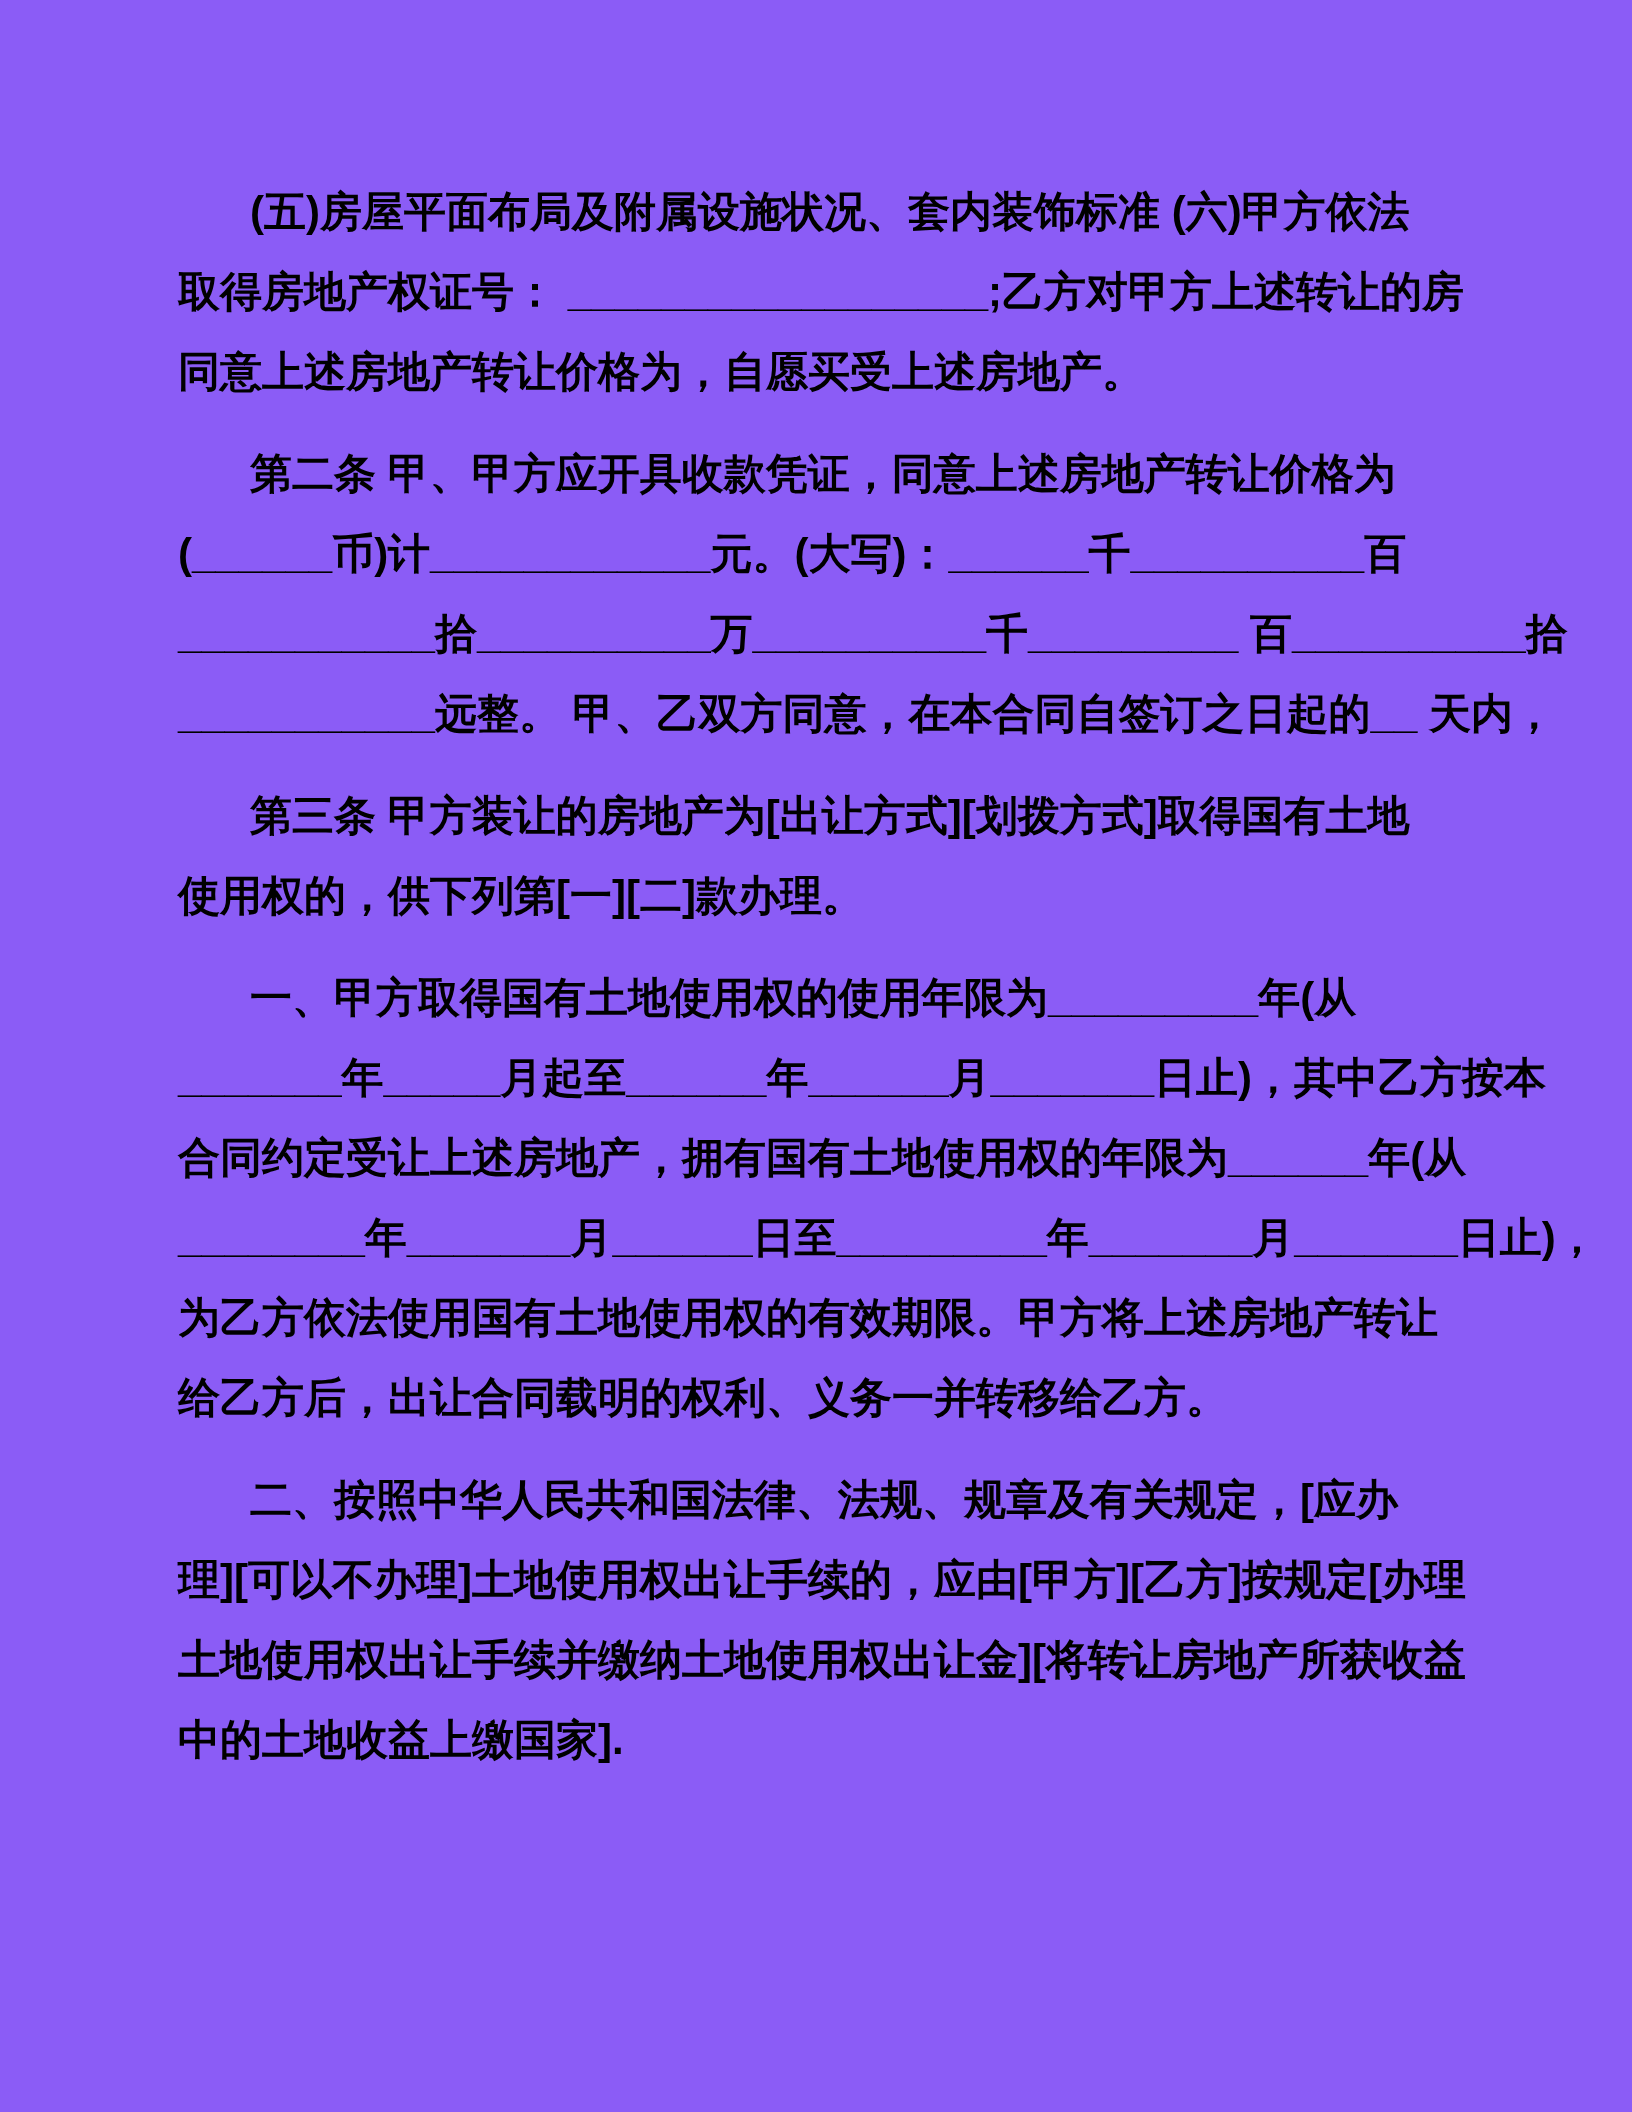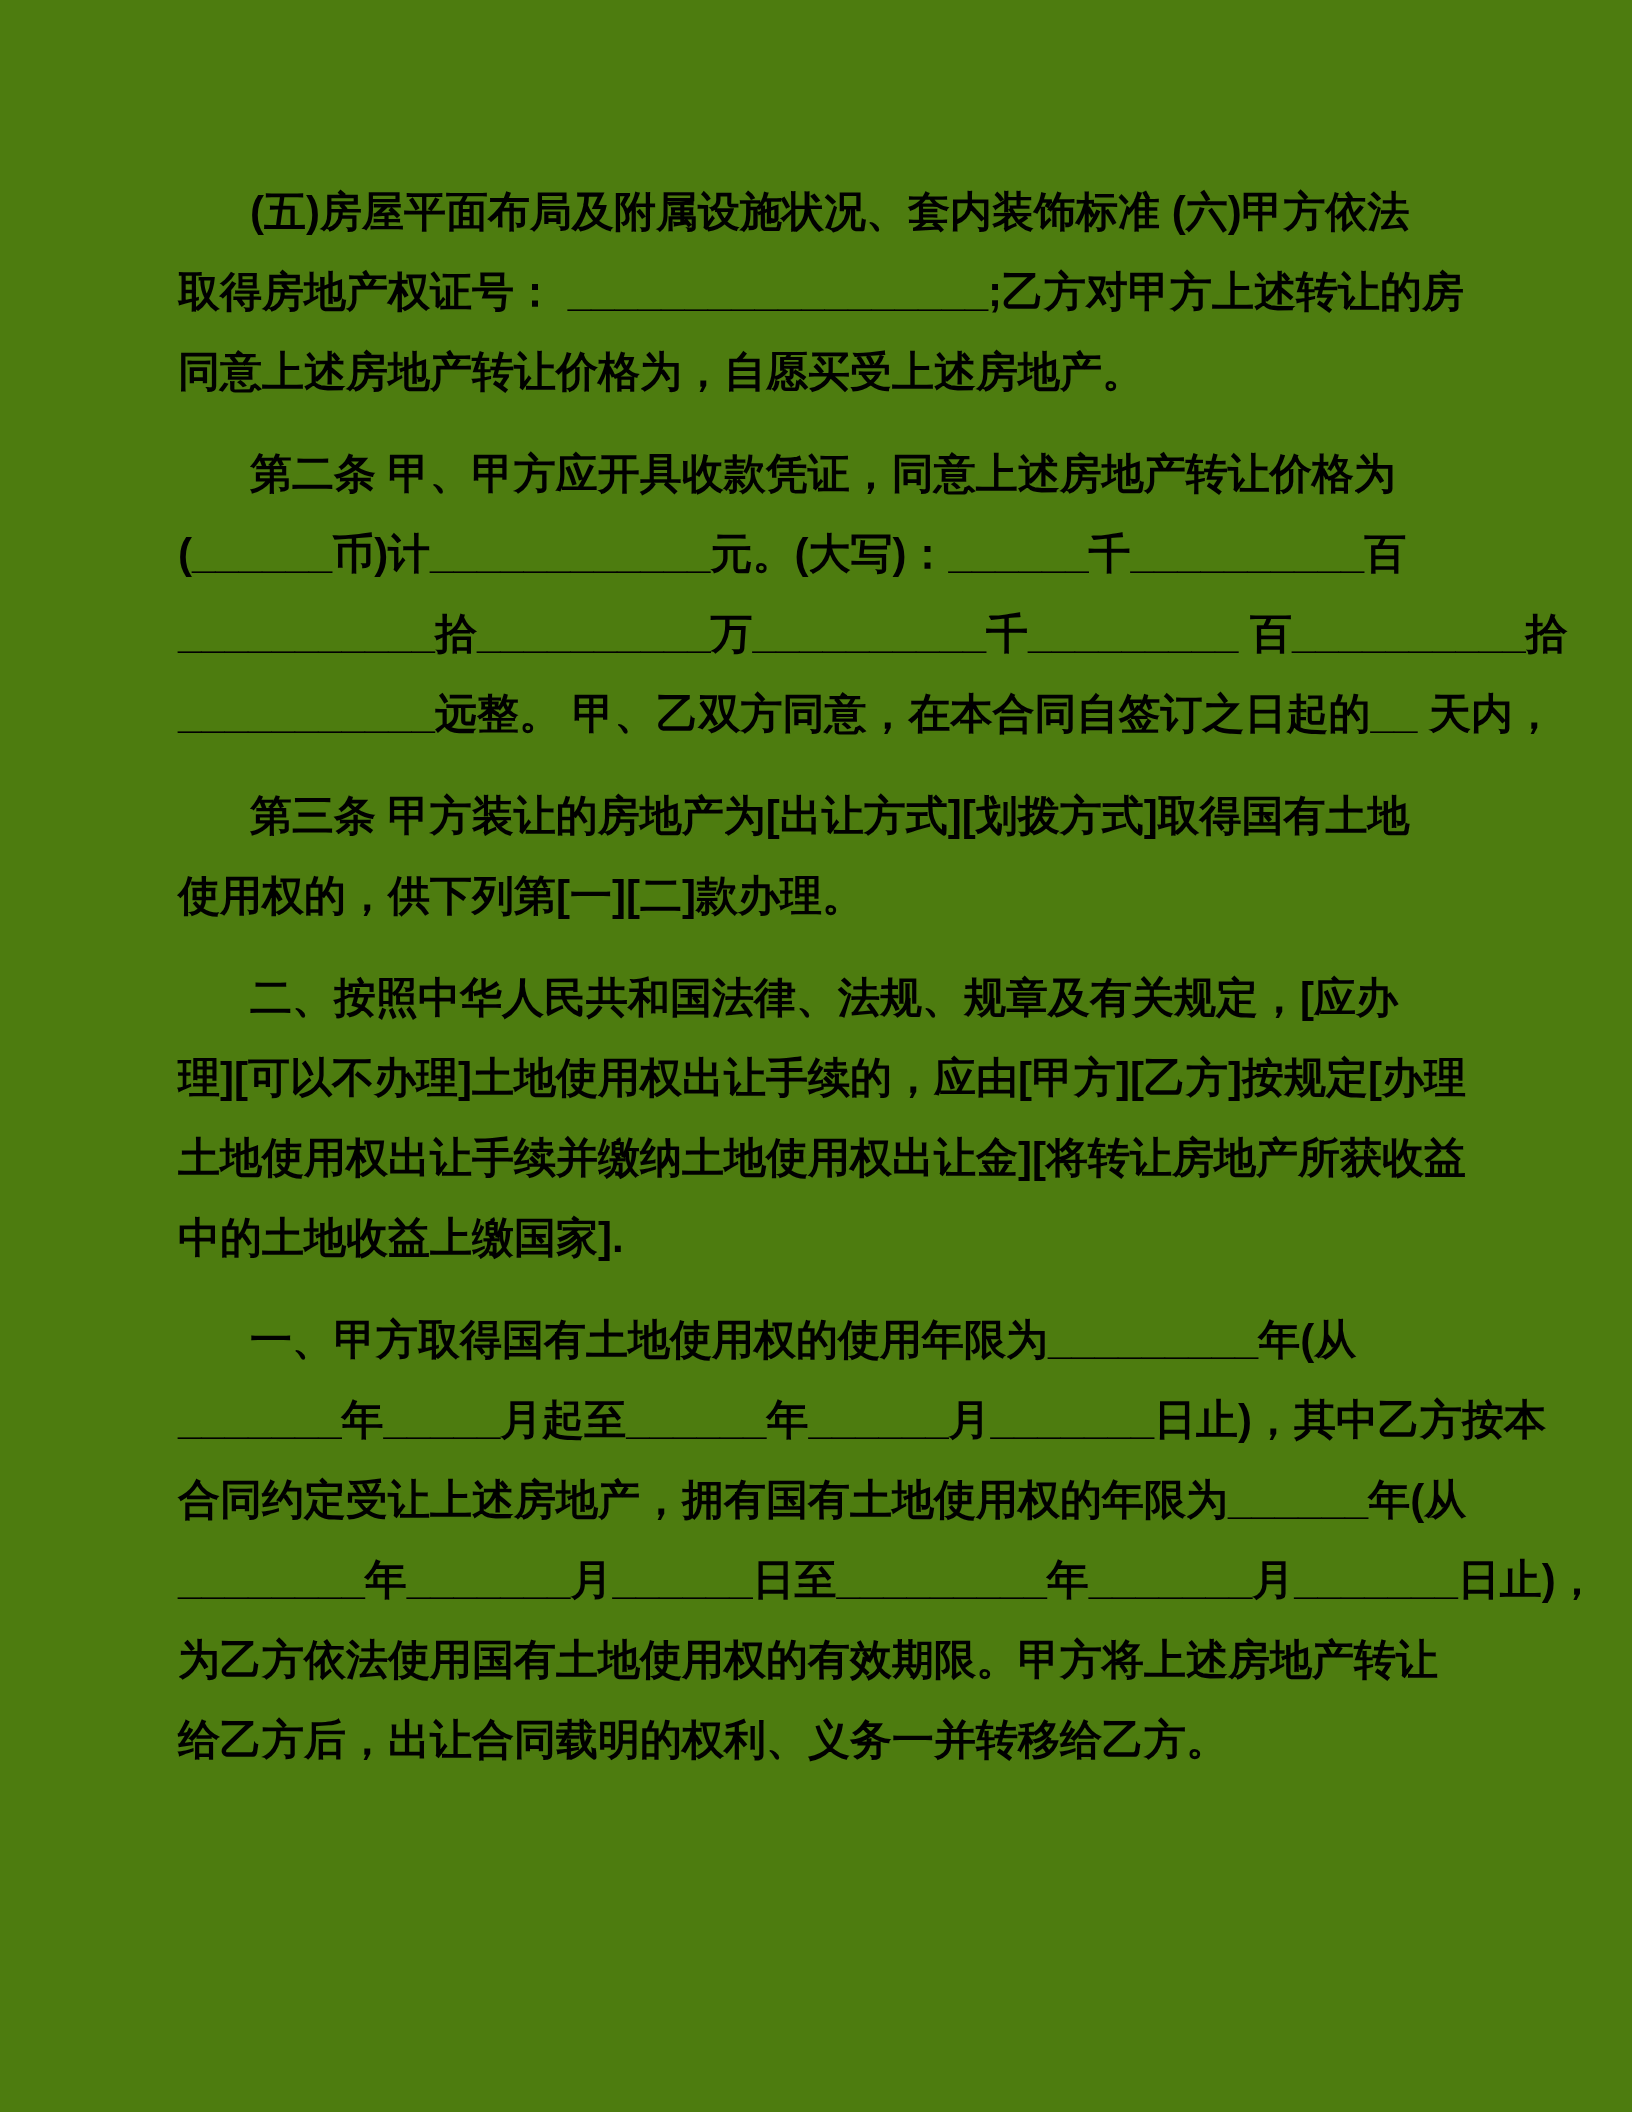--- a/index.html
+++ b/index.html
@@ -4,21 +4,21 @@
 <style>
   html, body {
     margin: 0;
     padding: 0;
     background: #ffffff;
   }
   .page {
     position: relative;
     width: 1632px;
     height: 2112px;
-    background: #4d7c0f;
+    background: #8b5cf6;
     overflow: hidden;
     box-sizing: border-box;
     padding: 172px 168px 0 178px;
     font-family: "Liberation Sans", sans-serif;
     font-weight: bold;
     font-size: 42px;
     color: #000000;
   }
   .para {
     margin: 0 0 22px 0;
@@ -51,28 +51,28 @@
     <span class="line">___________拾__________万__________千_________ 百__________拾</span>
     <span class="line">___________远整。 甲、乙双方同意，在本合同自签订之日起的__ 天内，</span>
   </p>
 
   <p class="para">
     <span class="line indent">第三条 甲方装让的房地产为[出让方式][划拨方式]取得国有土地</span>
     <span class="line">使用权的，供下列第[一][二]款办理。</span>
   </p>
 
   <p class="para">
-    <span class="line indent">二、按照中华人民共和国法律、法规、规章及有关规定，[应办</span>
-    <span class="line">理][可以不办理]土地使用权出让手续的，应由[甲方][乙方]按规定[办理</span>
-    <span class="line">土地使用权出让手续并缴纳土地使用权出让金][将转让房地产所获收益</span>
-    <span class="line">中的土地收益上缴国家].</span>
-  </p>
-
-  <p class="para">
     <span class="line indent">一、甲方取得国有土地使用权的使用年限为_________年(从</span>
     <span class="line">_______年_____月起至______年______月_______日止)，其中乙方按本</span>
     <span class="line">合同约定受让上述房地产，拥有国有土地使用权的年限为______年(从</span>
     <span class="line">________年_______月______日至_________年_______月_______日止)，</span>
     <span class="line">为乙方依法使用国有土地使用权的有效期限。甲方将上述房地产转让</span>
     <span class="line">给乙方后，出让合同载明的权利、义务一并转移给乙方。</span>
   </p>
 
+  <p class="para">
+    <span class="line indent">二、按照中华人民共和国法律、法规、规章及有关规定，[应办</span>
+    <span class="line">理][可以不办理]土地使用权出让手续的，应由[甲方][乙方]按规定[办理</span>
+    <span class="line">土地使用权出让手续并缴纳土地使用权出让金][将转让房地产所获收益</span>
+    <span class="line">中的土地收益上缴国家].</span>
+  </p>
+
 </div>
 
 </body></html>

